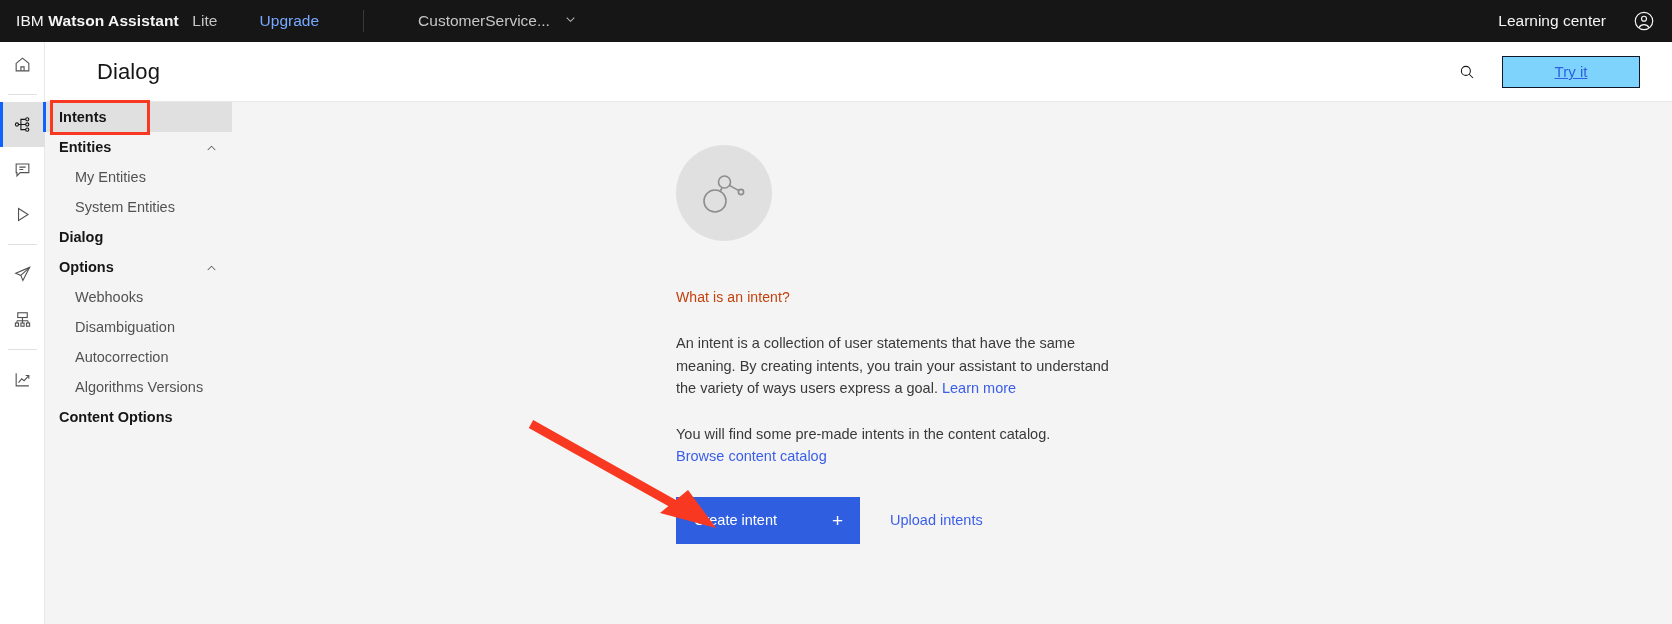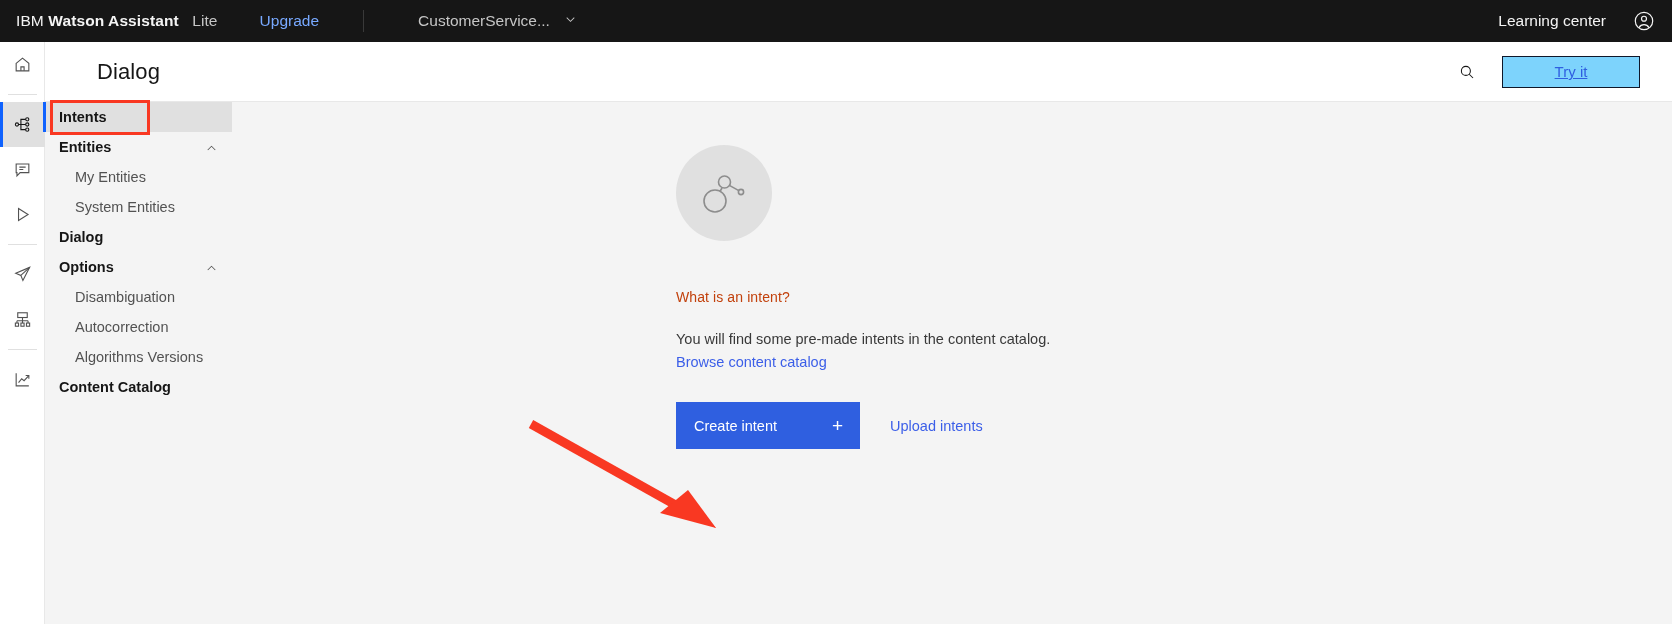--- a/index.html
+++ b/index.html
@@ -278,48 +278,55 @@
       </div>
       <div class="nav-row nav-top">
         <span>Options</span>
         <span class="nav-caret">
           <svg width="13" height="13" viewBox="0 0 16 16">
             <path d="M8 5.8 13 10.8l-.7.7L8 7.2 3.7 11.5 3 10.8z" fill="#525252"></path>
           </svg>
         </span>
       </div>
       <div class="nav-row nav-sub">
+        <span>Webhooks</span>
+      </div>
+      <div class="nav-row nav-sub">
         <span>Disambiguation</span>
       </div>
       <div class="nav-row nav-sub">
         <span>Autocorrection</span>
       </div>
       <div class="nav-row nav-sub">
         <span>Algorithms Versions</span>
       </div>
       <div class="nav-row nav-top">
-        <span>Content Catalog</span>
+        <span>Content Options</span>
       </div>
     </div>
 
   <div class="main">
     <div class="empty">
 
       <div class="illus">
         <svg width="56" height="56" viewBox="0 0 56 56" fill="none" stroke="#8d8d8d" stroke-width="1.6">
           <circle cx="19" cy="36" r="11"></circle>
           <circle cx="28.5" cy="17" r="6"></circle>
           <circle cx="45" cy="27" r="2.6"></circle>
           <path d="M24 26.5 26 23"></path>
           <path d="M33.4 20.4 42.8 25.6"></path>
         </svg>
       </div>
 
       <div class="empty-h">What is an intent?</div>
 
+      <div class="empty-p">
+        <span>An intent is a collection of user statements that have the same meaning. By creating intents, you train your assistant to understand the variety of ways users express a goal.</span>
+        <a class="lnk">Learn more</a>
+      </div>
 
       <div class="empty-p2">
         <div>You will find some pre-made intents in the content catalog.</div>
         <a class="lnk">Browse content catalog</a>
       </div>
 
       <div class="actions">
         <div class="btn-primary">
           <span>Create intent</span>
           <span class="btn-plus">+</span>

